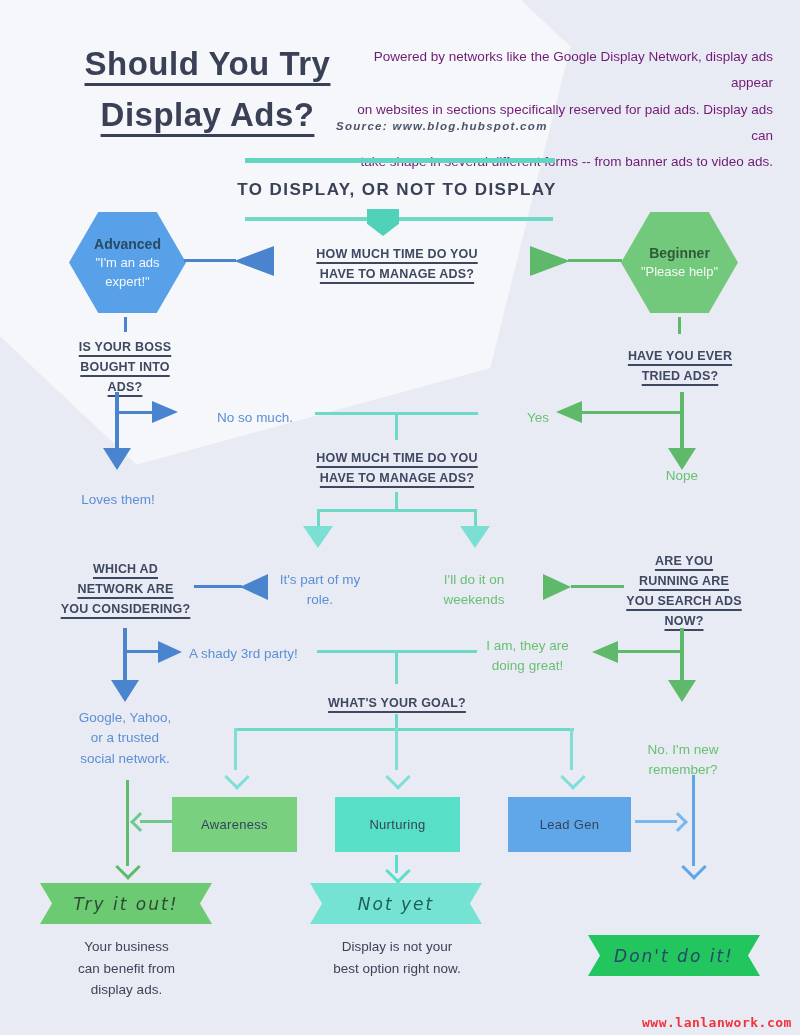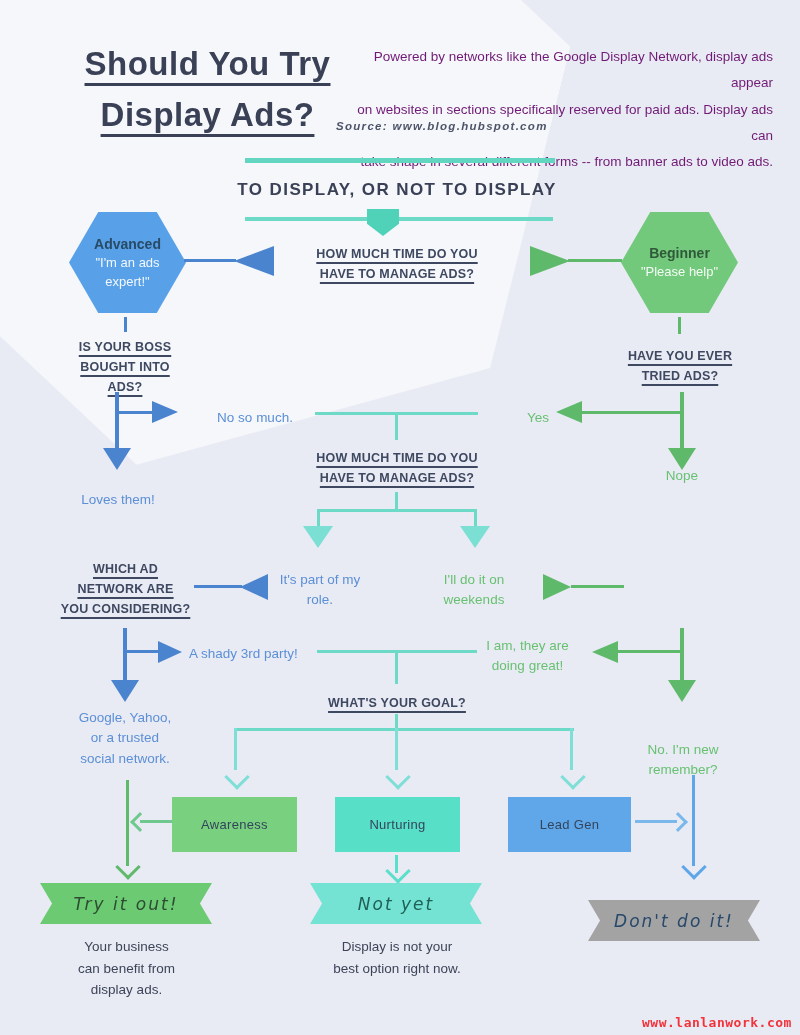--- a/index.html
+++ b/index.html
@@ -136,20 +136,26 @@
     <span>It's part of my</span>
     <span>role.</span>
   </div>
   <div class="abs ans ans-green" style="left:414px;top:570px;width:120px;">
     <span>I'll do it on</span>
     <span>weekends</span>
   </div>
 
   <div class="abs tri" style="left:543px;top:574px;border-top:13px solid transparent;border-bottom:13px solid transparent;border-left:28px solid #5eb96b;"></div>
   <div class="abs green-line" style="left:571px;top:585px;width:53px;height:3px;"></div>
+  <div class="abs q" style="left:618px;top:551px;width:132px;">
+    <span>ARE YOU</span>
+    <span>RUNNING ARE</span>
+    <span>YOU SEARCH ADS</span>
+    <span>NOW?</span>
+  </div>
 
   <div class="abs blue-line" style="left:123px;top:628px;width:4px;height:52px;"></div>
   <div class="abs blue-line" style="left:127px;top:650px;width:31px;height:3px;"></div>
   <div class="abs tri" style="left:158px;top:641px;border-top:11px solid transparent;border-bottom:11px solid transparent;border-left:24px solid #4a84ce;"></div>
   <div class="abs ans ans-blue" style="left:189px;top:644px;width:140px;text-align:left;">A shady 3rd party!</div>
 
   <div class="abs line" style="left:317px;top:650px;width:160px;height:3px;"></div>
   <div class="abs line" style="left:395px;top:653px;width:3px;height:31px;"></div>
 
   <div class="abs ans ans-green" style="left:465px;top:636px;width:125px;">
@@ -198,21 +204,21 @@
   <div class="abs" style="left:395px;top:855px;width:3px;height:18px;background:#5adfca;"></div>
   <div class="abs chev chev-down" style="left:389px;top:862px;color:#5adfca;"></div>
 
   <div class="abs" style="left:635px;top:820px;width:42px;height:3px;background:#7ab8ec;"></div>
   <div class="abs" style="left:671px;top:815px;width:11px;height:11px;border-top:3px solid #7ab8ec;border-right:3px solid #7ab8ec;transform:rotate(45deg);"></div>
   <div class="abs" style="left:692px;top:775px;width:3px;height:91px;background:#5ea6e8;"></div>
   <div class="abs chev chev-down" style="left:685px;top:858px;color:#5ea6e8;"></div>
 
   <div class="abs ribbon" style="left:40px;top:883px;width:172px;background:#6bca72;color:#2e4b33;">Try it out!</div>
   <div class="abs ribbon" style="left:310px;top:883px;width:172px;background:#74e3d3;color:#1e6157;">Not yet</div>
-  <div class="abs ribbon" style="left:588px;top:900px;width:172px;background:#a3a3a3;color:#27486b;">Don't do it!</div>
+  <div class="abs ribbon" style="left:588px;top:935px;width:172px;background:#22c55e;color:#27486b;">Don't do it!</div>
 
   <div class="abs outcome" style="left:53px;top:936px;width:147px;">
     <span>Your business</span>
     <span>can benefit from</span>
     <span>display ads.</span>
   </div>
   <div class="abs outcome" style="left:307px;top:936px;width:180px;">
     <span>Display is not your</span>
     <span>best option right now.</span>
   </div>

